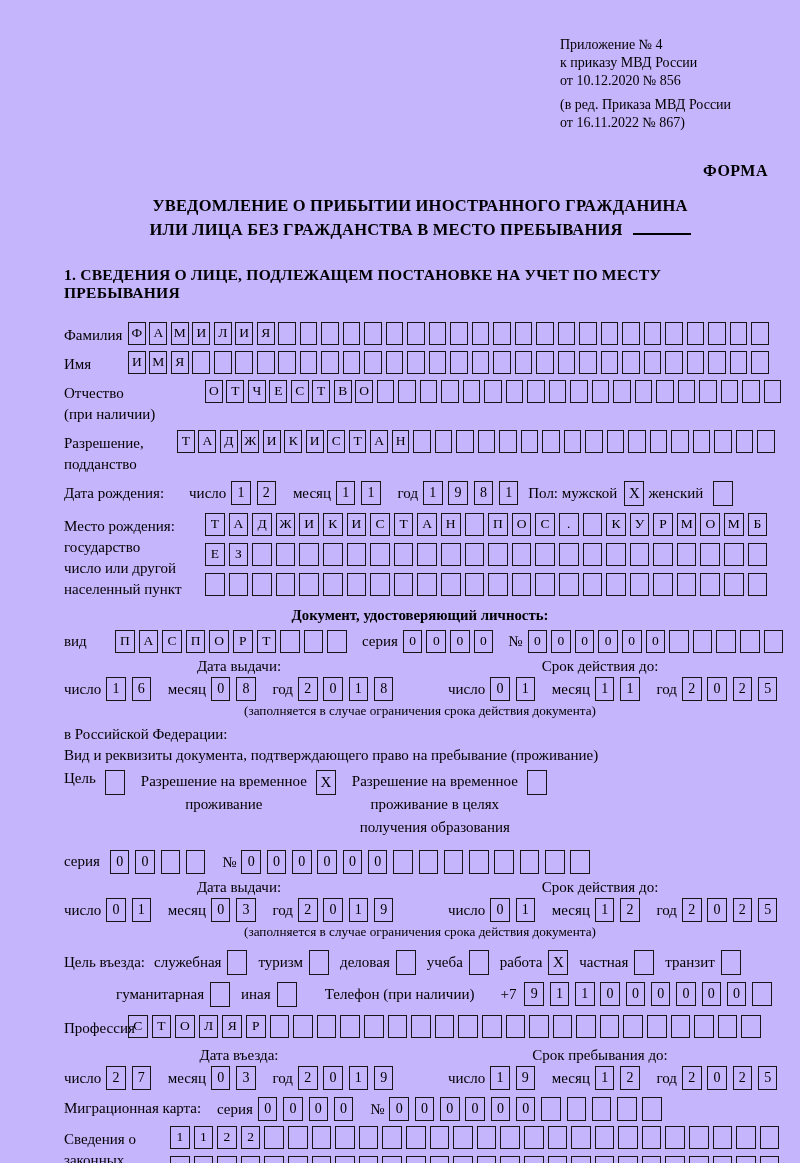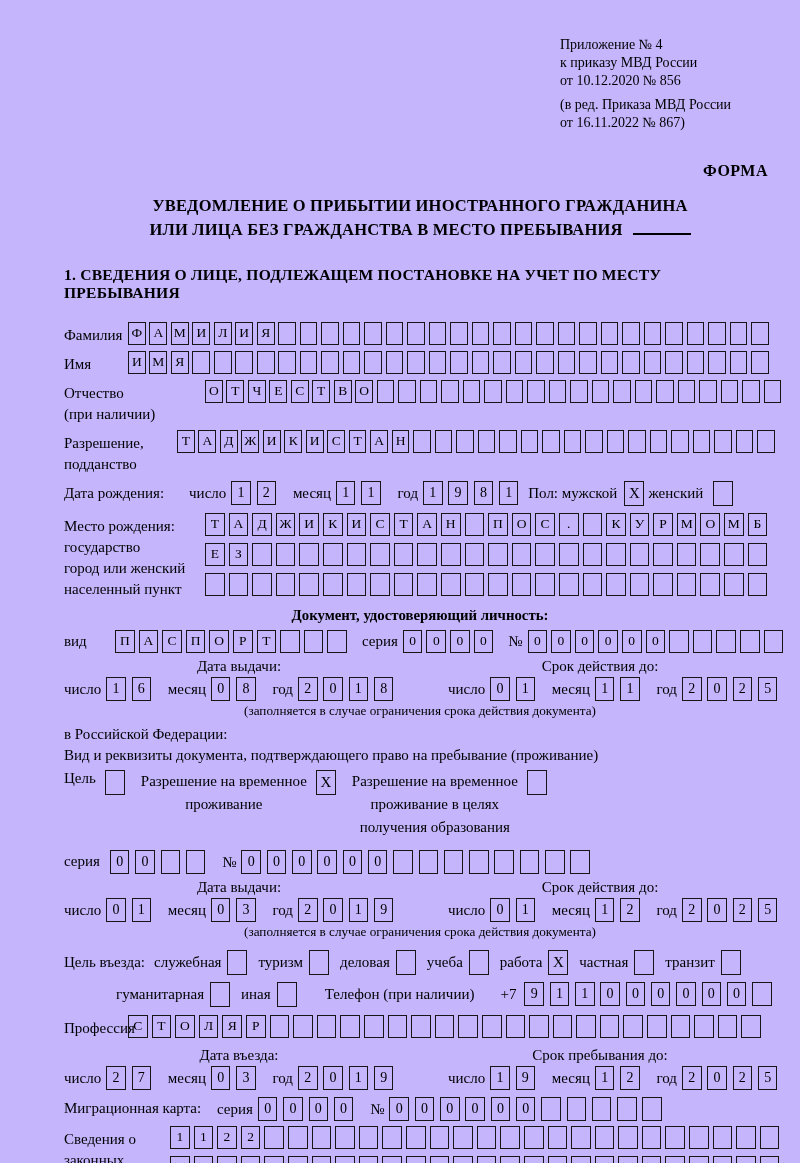--- a/index.html
+++ b/index.html
@@ -263,21 +263,21 @@
     <span class="flabel-inline" style="padding-top:0; margin-left:4px; margin-right:10px;">женский</span>
     <span class="boxes cboxes">
         <span class="box"></span>
       </span>
   </div>
 
   <div class="frow" style="margin-top:7px; margin-bottom:4px;">
     <div class="flabel w141">
       <div>Место рождения:</div>
       <div>государство</div>
-      <div>город или женский</div>
+      <div>число или другой</div>
       <div>населенный пункт</div>
     </div>
     <div class="boxcol">
       <div class="boxes boxes-w">
           <span class="box">Т</span>
           <span class="box">А</span>
           <span class="box">Д</span>
           <span class="box">Ж</span>
           <span class="box">И</span>
           <span class="box">К</span>

